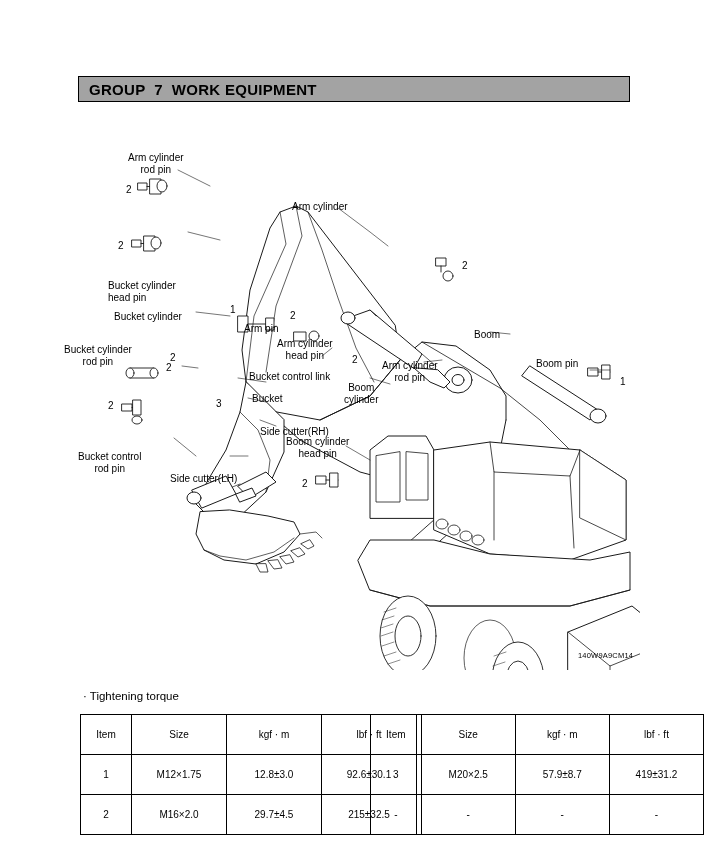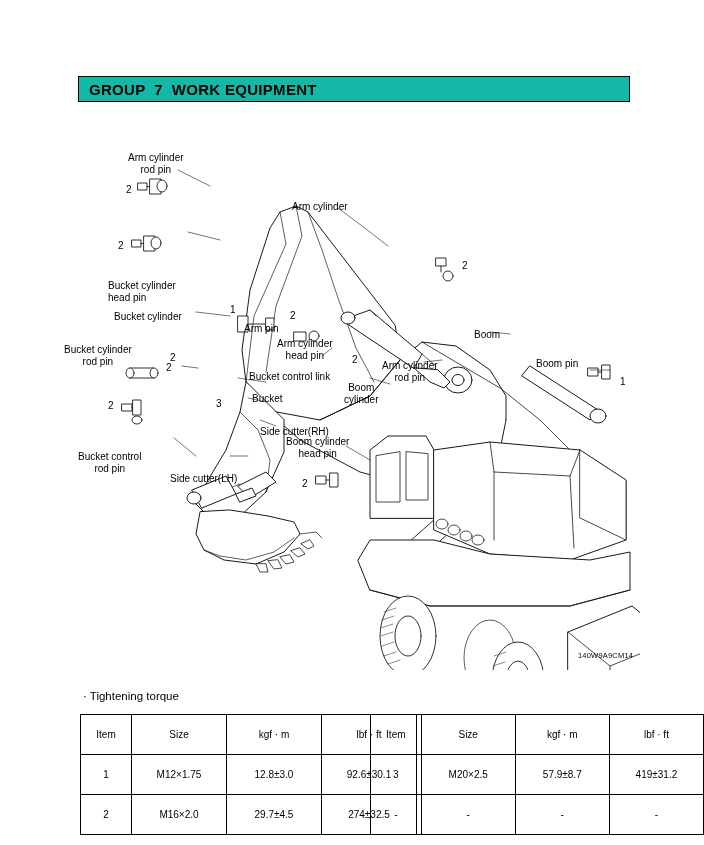--- a/index.html
+++ b/index.html
@@ -16,21 +16,21 @@
     overflow: hidden;
   }
 
   
   #group-header {
     position: absolute;
     left: 78px;
     top: 76px;
     width: 552px;
     height: 26px;
-    background: #14b8a6;
+    background: #a3a3a3;
     border: 1px solid #000;
     box-sizing: border-box;
   }
   #group-header .title {
     position: absolute;
     left: 10px;
     top: 4px;
     font-size: 15px;
     font-weight: bold;
     letter-spacing: 0.3px;
@@ -310,21 +310,21 @@
     <tr>
       <td>1</td>
       <td>M12×1.75</td>
       <td>12.8±3.0</td>
       <td>92.6±30.1</td>
     </tr>
     <tr>
       <td>2</td>
       <td>M16×2.0</td>
       <td>29.7±4.5</td>
-      <td>274±32.5</td>
+      <td>215±32.5</td>
     </tr>
   </tbody>
 </table>
 
 <table class="torque" id="torque-right">
   <thead>
     <tr>
       <th class="col-item">Item</th>
       <th class="col-size">Size</th>
       <th class="col-kgf">kgf · m</th>

